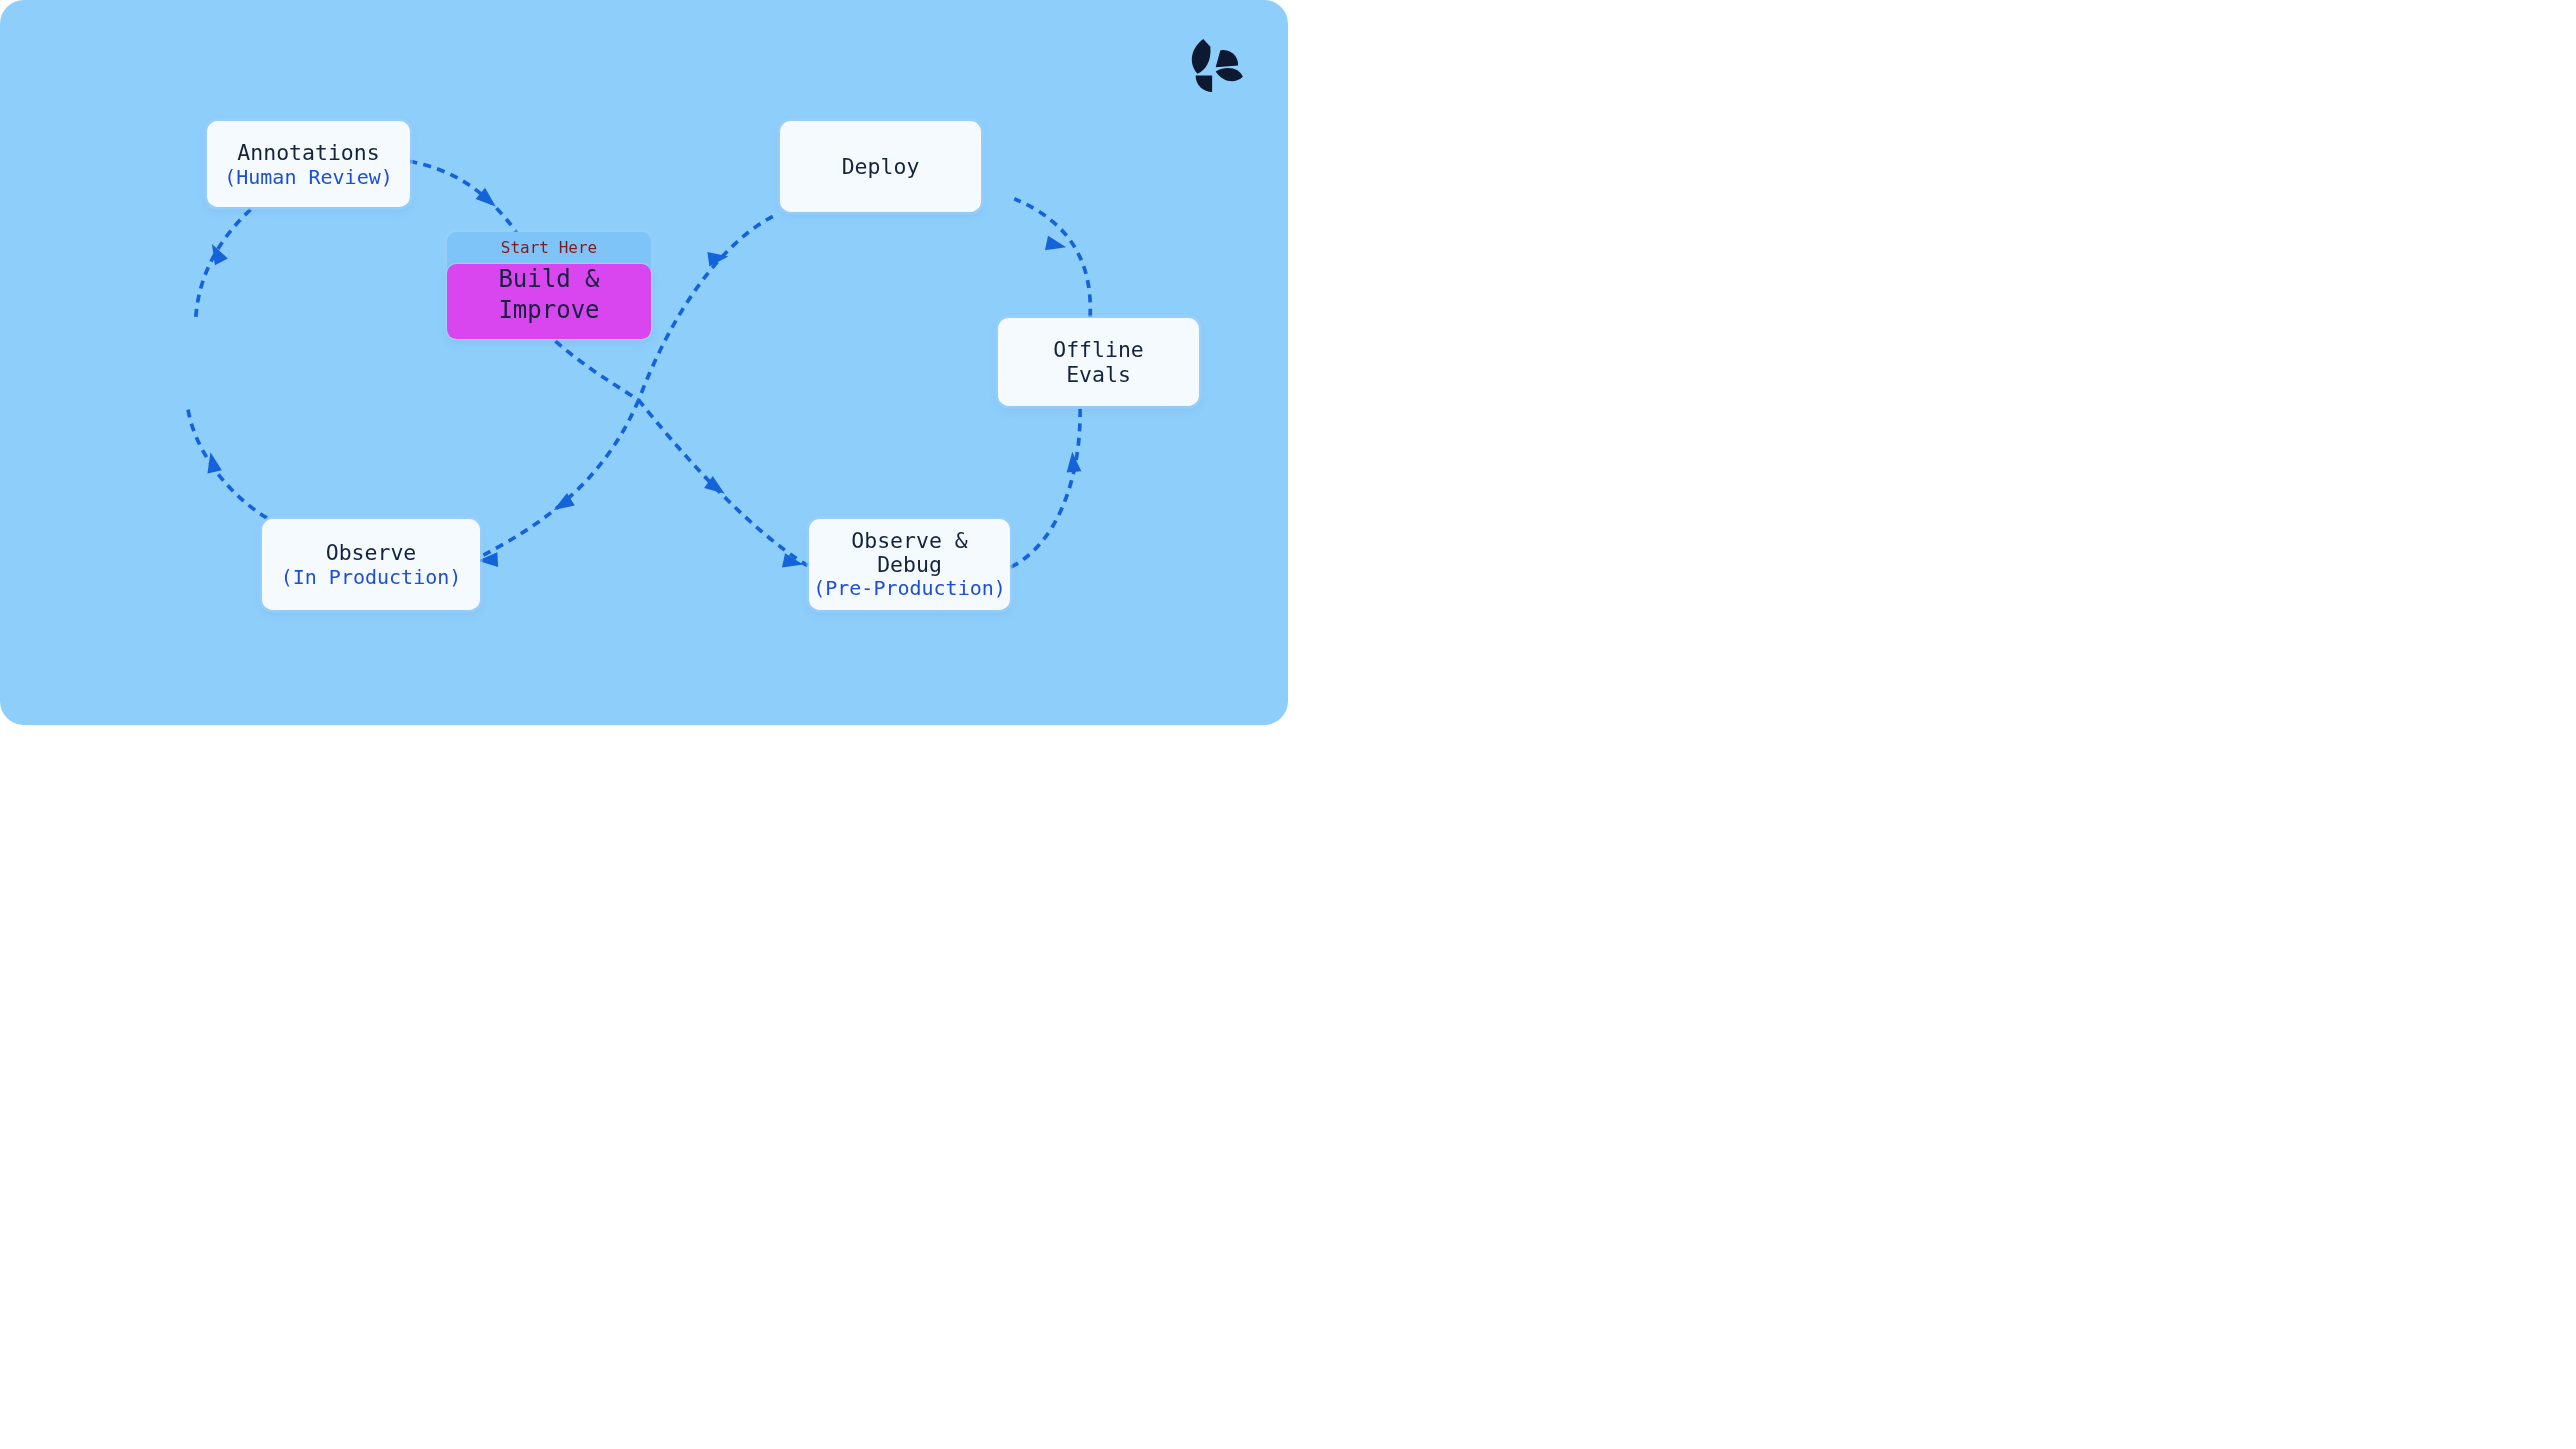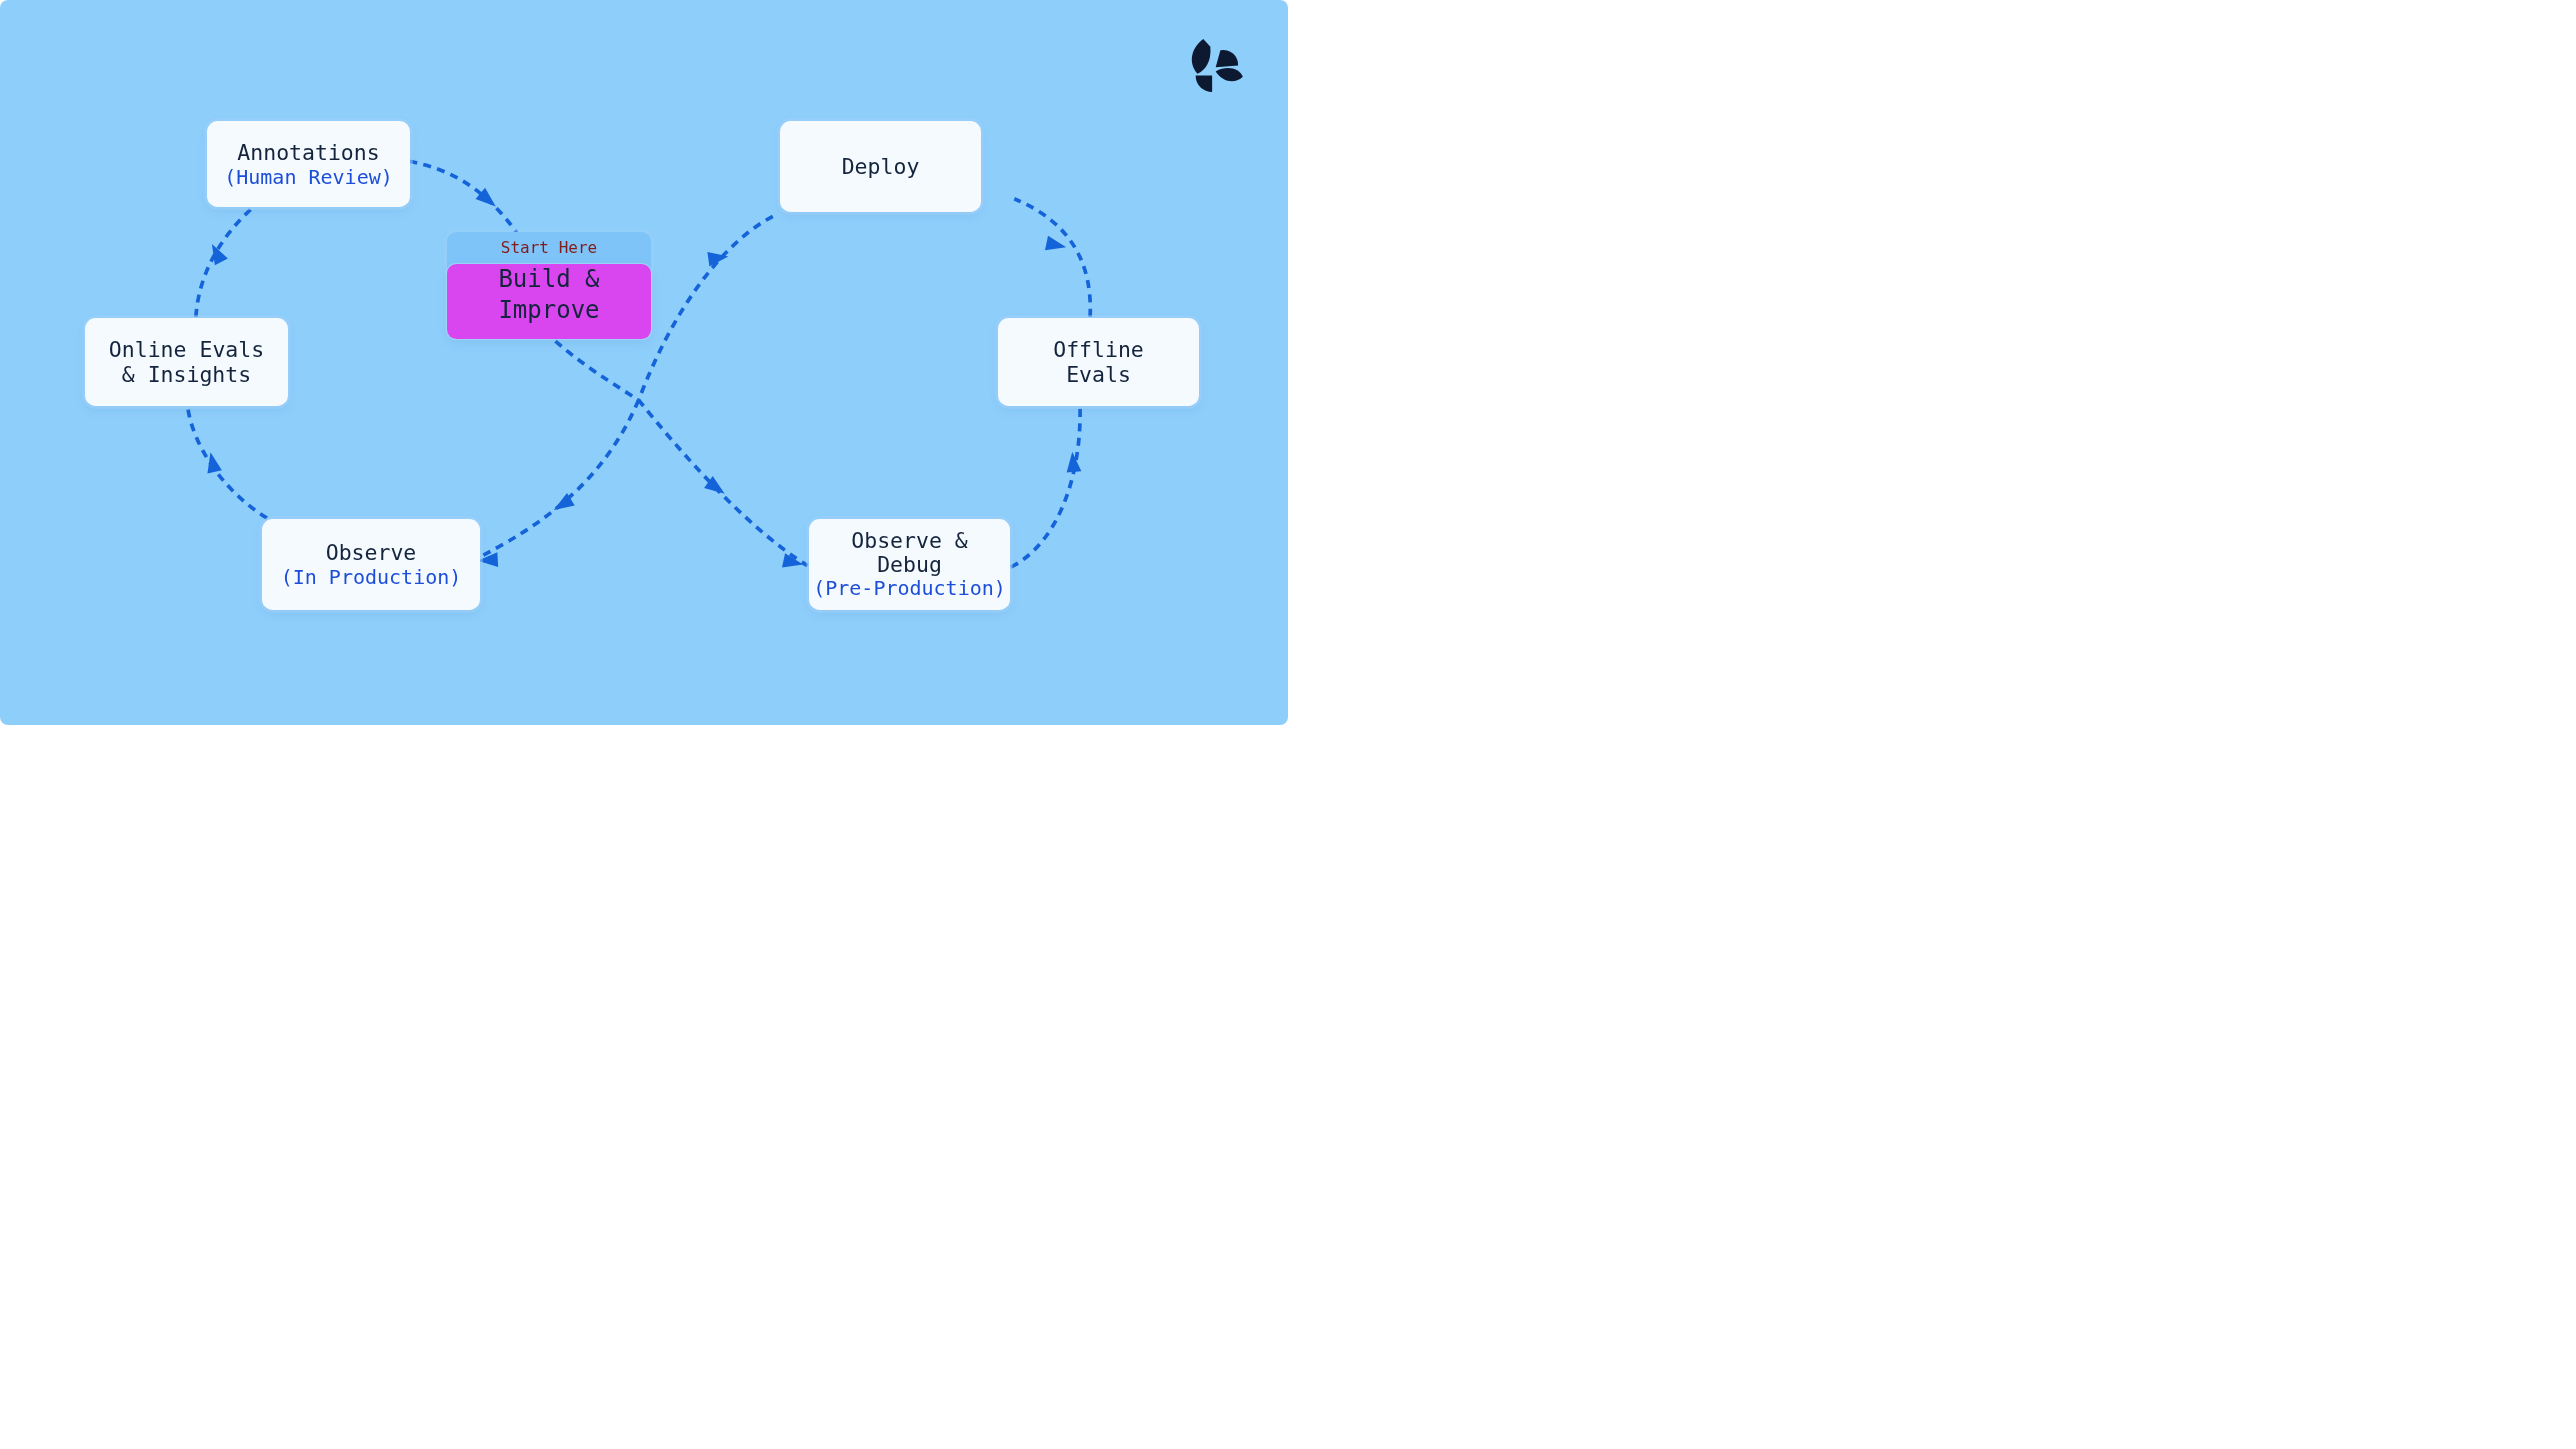--- a/index.html
+++ b/index.html
@@ -2,21 +2,21 @@
 <html style="font-size:10.7px"><head>
 <meta charset="utf-8">
 <style>
   html,body{margin:0;padding:0;background:#ffffff;}
   .stage{
     position:relative;width:1288px;height:725px;
     transform-origin:top left;transform:scale(calc(100vw / 1920));
     font-family:"DejaVu Sans Mono","Liberation Mono",monospace;
   }
   .canvas{
-    position:absolute;inset:0;background:#8ecefb;border-radius:8px;overflow:hidden;
+    position:absolute;inset:0;background:#8ecefb;border-radius:24px;overflow:hidden;
   }
   .arcs{position:absolute;inset:0;width:100%;height:100%;}
   .arcs path{fill:none;stroke:#1563d9;stroke-width:5.5;stroke-dasharray:12 9.5;}
   .arcs polygon{fill:#1563d9;}
   .node{
     position:absolute;display:flex;flex-direction:column;align-items:center;justify-content:center;
     background:#f4fafe;border-radius:10.7px;text-align:center;
     box-shadow:0 0 0 2.7px rgba(160,210,250,0.55),0 4px 9.4px rgba(80,140,200,0.18);
   }
   .title{color:#15243d;font-size:21.5px;line-height:25.5px;white-space:pre;}
@@ -73,24 +73,20 @@
       <polygon points="0,-11 30,0 0,11" transform="translate(1601,703) rotate(-95)"></polygon>
       <polygon points="0,-11 30,0 0,11" transform="translate(1560,362) rotate(12)"></polygon>
       <polygon points="0,-11 30,0 0,11" transform="translate(1056,386) rotate(-8)"></polygon>
     </svg>
 
     <div class="node n-annotations">
       <div class="title">Annotations</div>
       <div class="subtitle">(Human Review)</div>
     </div>
 
-    <div class="node n-online">
-      <div class="title">Online Evals</div>
-      <div class="title">&amp; Insights</div>
-    </div>
 
     <div class="node n-observe">
       <div class="title">Observe</div>
       <div class="subtitle">(In Production)</div>
     </div>
 
     <div class="start-wrap">
       <div class="start-tab">
         <span class="tab-label">Start Here</span>
       </div>

